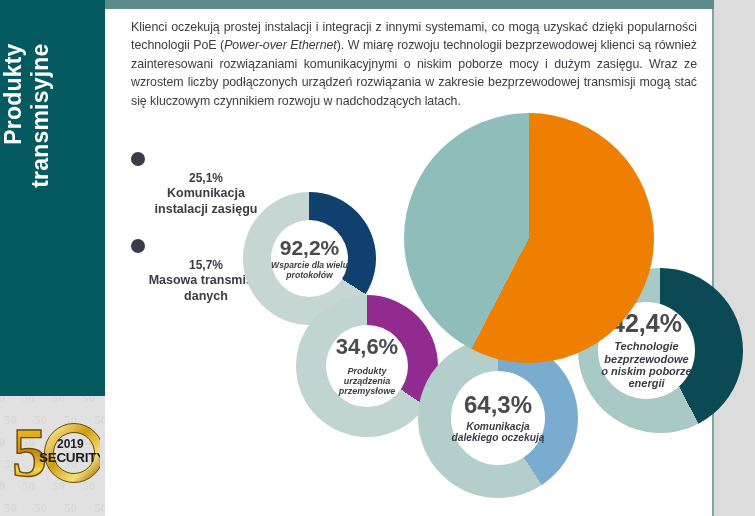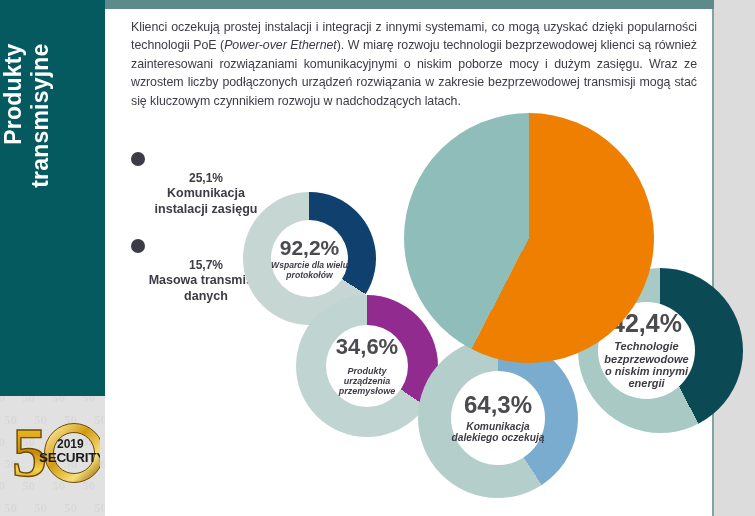--- a/index.html
+++ b/index.html
@@ -213,21 +213,21 @@
       <div class="d-lab">dalekiego oczekują</div>
     </div>
   </div>
 
   <div class="donut" id="donut-wireless">
     <div class="ring" style="background: conic-gradient(rgb(11, 74, 85) 0deg, rgb(11, 74, 85) 152.64deg, rgb(168, 201, 196) 152.64deg, rgb(168, 201, 196) 360deg);"></div>
     <div class="hole">
       <div class="d-val">42,4%</div>
       <div class="d-lab">Technologie</div>
       <div class="d-lab">bezprzewodowe</div>
-      <div class="d-lab">o niskim innymi</div>
+      <div class="d-lab">o niskim poborze</div>
       <div class="d-lab">energii</div>
     </div>
   </div>
 
   <div class="donut" id="donut-poe">
     <div class="ring" style="background: conic-gradient(rgb(238, 127, 0) 0deg, rgb(238, 127, 0) 207.36deg, rgb(143, 190, 186) 207.36deg, rgb(143, 190, 186) 360deg);"></div>
   </div>
 
 </div>
 

